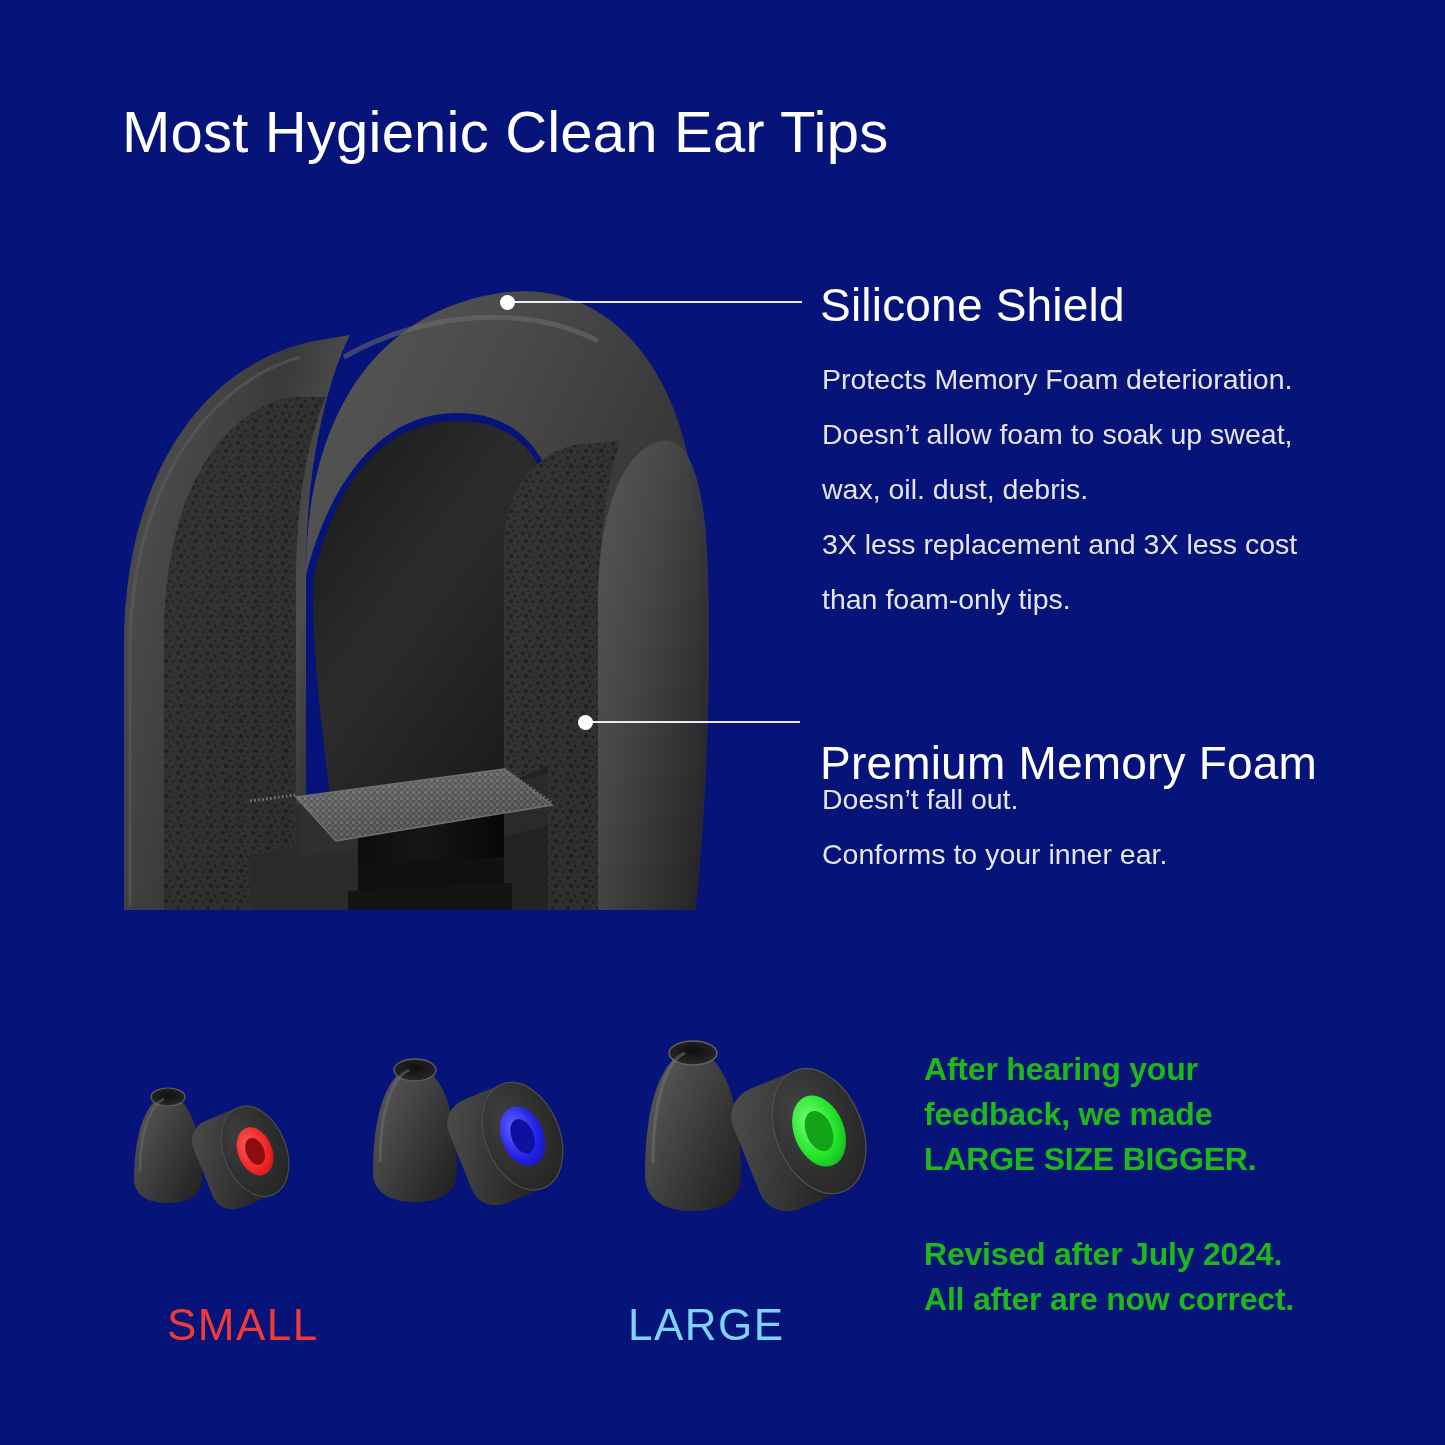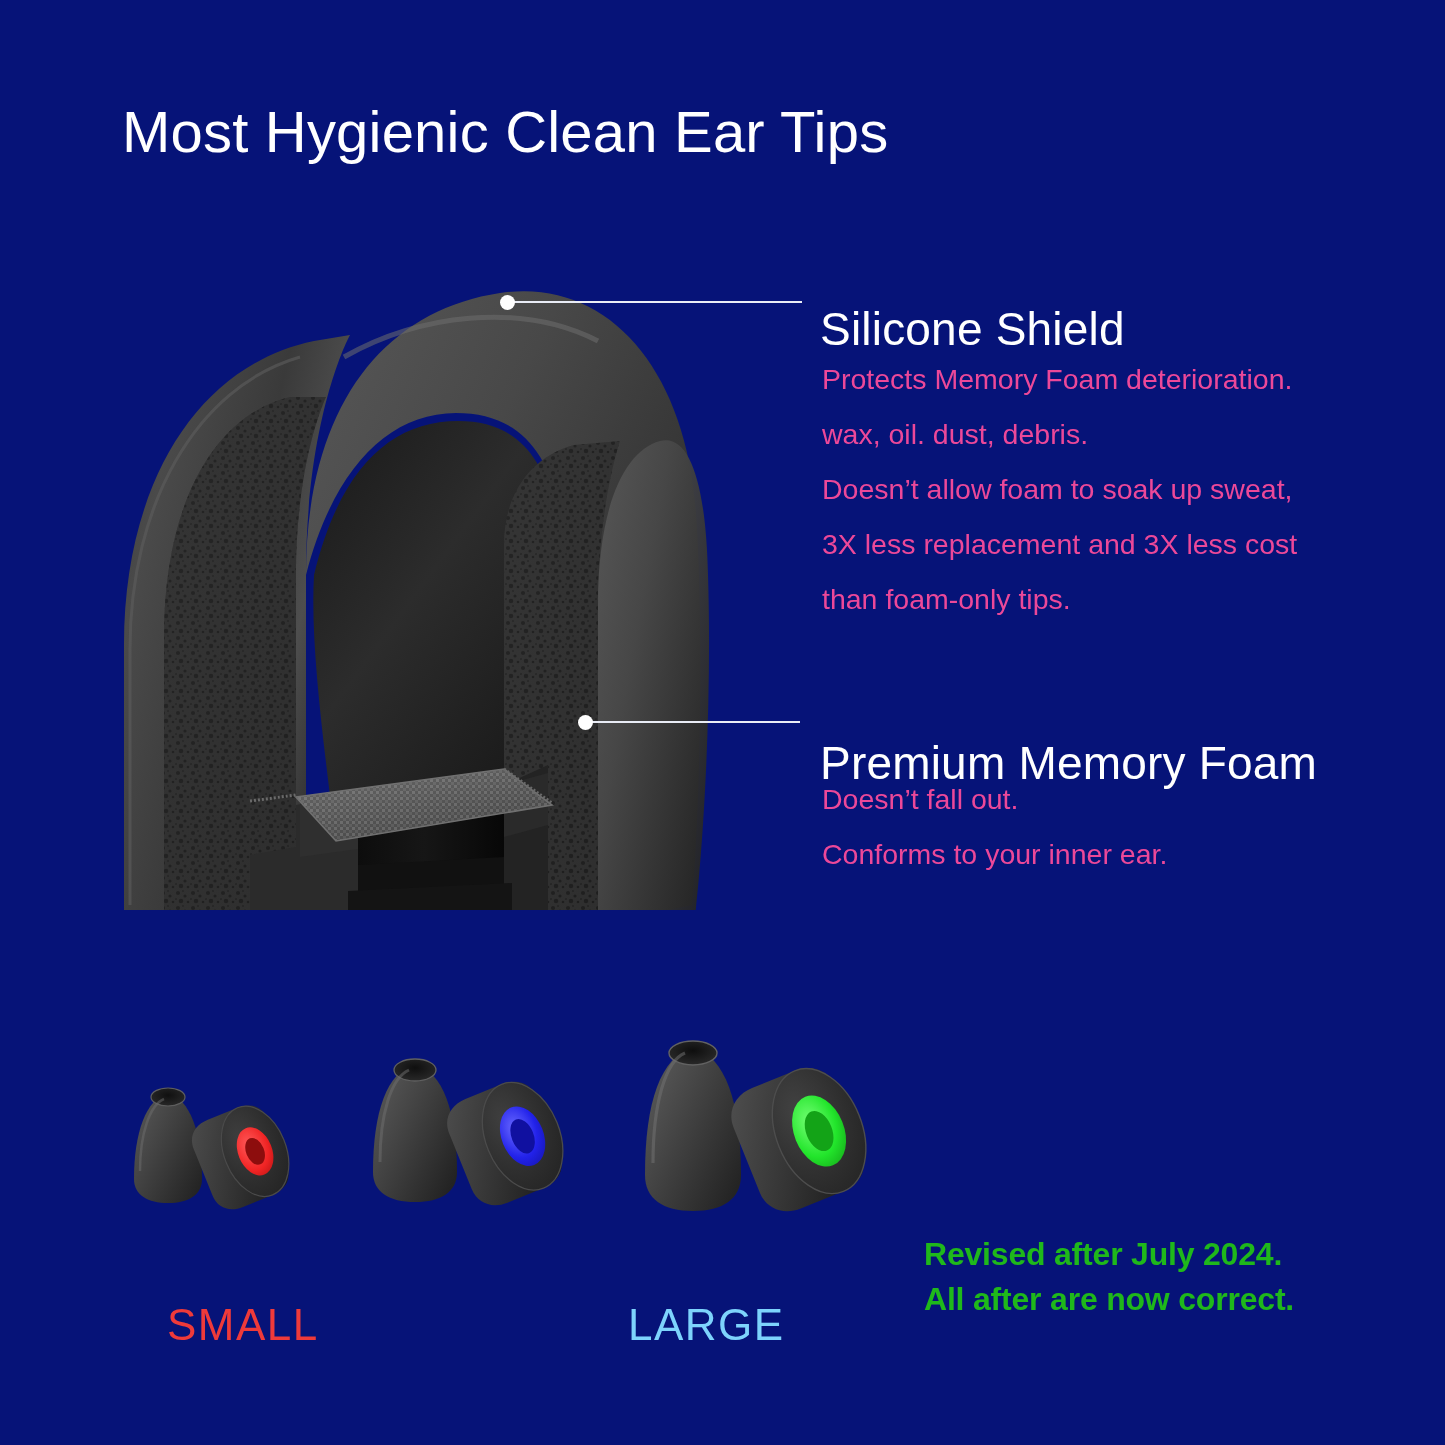--- a/index.html
+++ b/index.html
@@ -32,28 +32,28 @@
   .callout-title {
     position: absolute;
     color: #ffffff;
     font-size: 46px;
     font-weight: 300;
     white-space: nowrap;
     letter-spacing: 0.2px;
   }
   .callout-body {
     position: absolute;
-    color: #ec4899;
+    color: #e5e5e5;
     font-size: 28.5px;
     font-weight: 400;
     line-height: 55px;
   }
   .callout-body div { white-space: nowrap; }
 
-  #cal1-title { left: 820px; top: 278px; margin-top: 24px; }
+  #cal1-title { left: 820px; top: 278px; }
   #cal1-body  { left: 822px; top: 352px; }
   #cal2-title { left: 820px; top: 692px; margin-top: 44px; }
   #cal2-body  { left: 822px; top: 772px; }
 
   
   .leader-line {
     position: absolute;
     height: 2px;
     background: #e9ecf6;
   }
@@ -226,22 +226,22 @@
     </svg>
   </div>
 
   <div class="leader-line" id="leader1-line"></div>
   <div class="leader-dot" id="leader1-dot"></div>
 
   <div class="callout-title" id="cal1-title">Silicone Shield</div>
 
   <div class="callout-body" id="cal1-body">
     <div>Protects Memory Foam deterioration.</div>
+    <div>Doesn’t allow foam to soak up sweat,</div>
     <div>wax, oil. dust, debris.</div>
-    <div>Doesn’t allow foam to soak up sweat,</div>
     <div>3X less replacement and  3X less cost</div>
     <div>than foam-only tips.</div>
   </div>
 
   <div class="leader-line" id="leader2-line"></div>
   <div class="leader-dot" id="leader2-dot"></div>
 
   <div class="callout-title" id="cal2-title">Premium Memory Foam</div>
 
   <div class="callout-body" id="cal2-body">
@@ -380,19 +380,24 @@
         <ellipse cx="86" cy="65" rx="43" ry="65" fill="url(#lFace)" stroke="#4d4d4d" stroke-width="1.4"></ellipse>
         <ellipse cx="86" cy="65" rx="25" ry="37" fill="url(#lRing)"></ellipse>
         <ellipse cx="86" cy="65" rx="13" ry="21" fill="#13a317"></ellipse>
       </g>
     </svg>
   </div>
 
   <div class="size-label" id="label-small">SMALL</div>
   <div class="size-label" id="label-large">LARGE</div>
 
+  <div class="promo" id="promo-1">
+    <div>After hearing your</div>
+    <div>feedback, we made</div>
+    <div>LARGE SIZE BIGGER.</div>
+  </div>
 
   <div class="promo" id="promo-2">
     <div>Revised after July 2024.</div>
     <div>All after are now correct.</div>
   </div>
 
 </div>
 
 </body></html>

